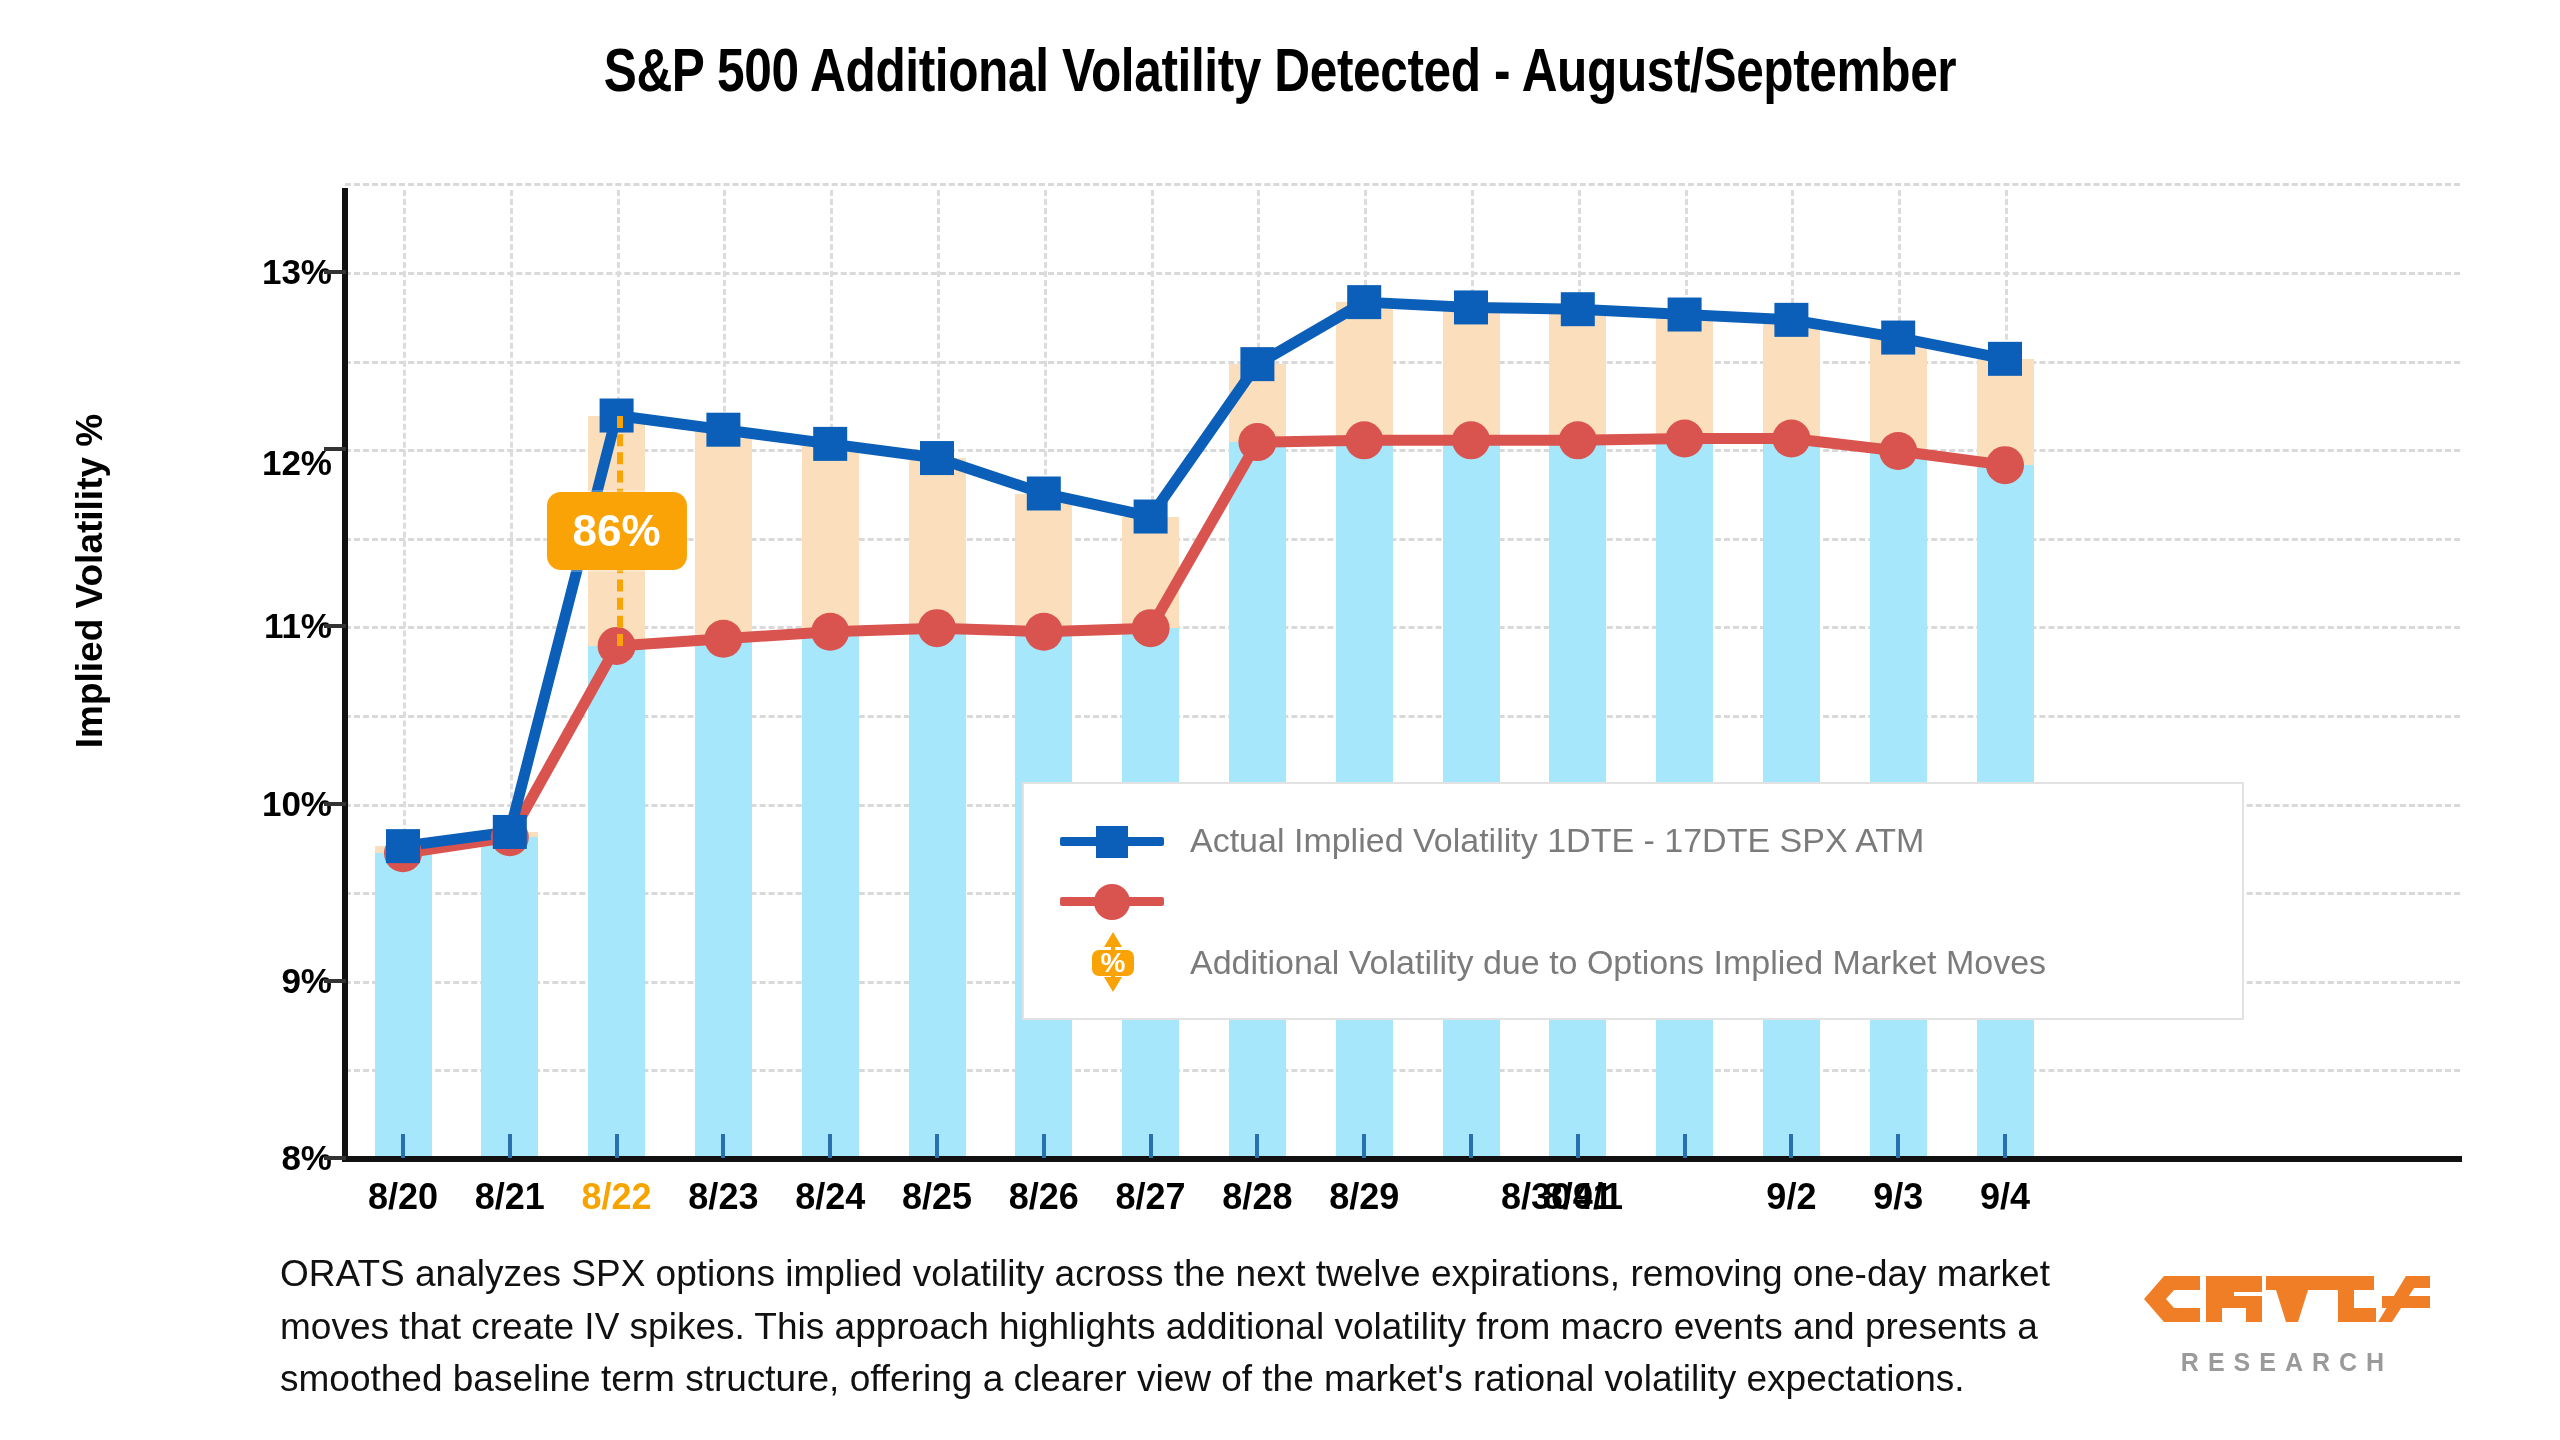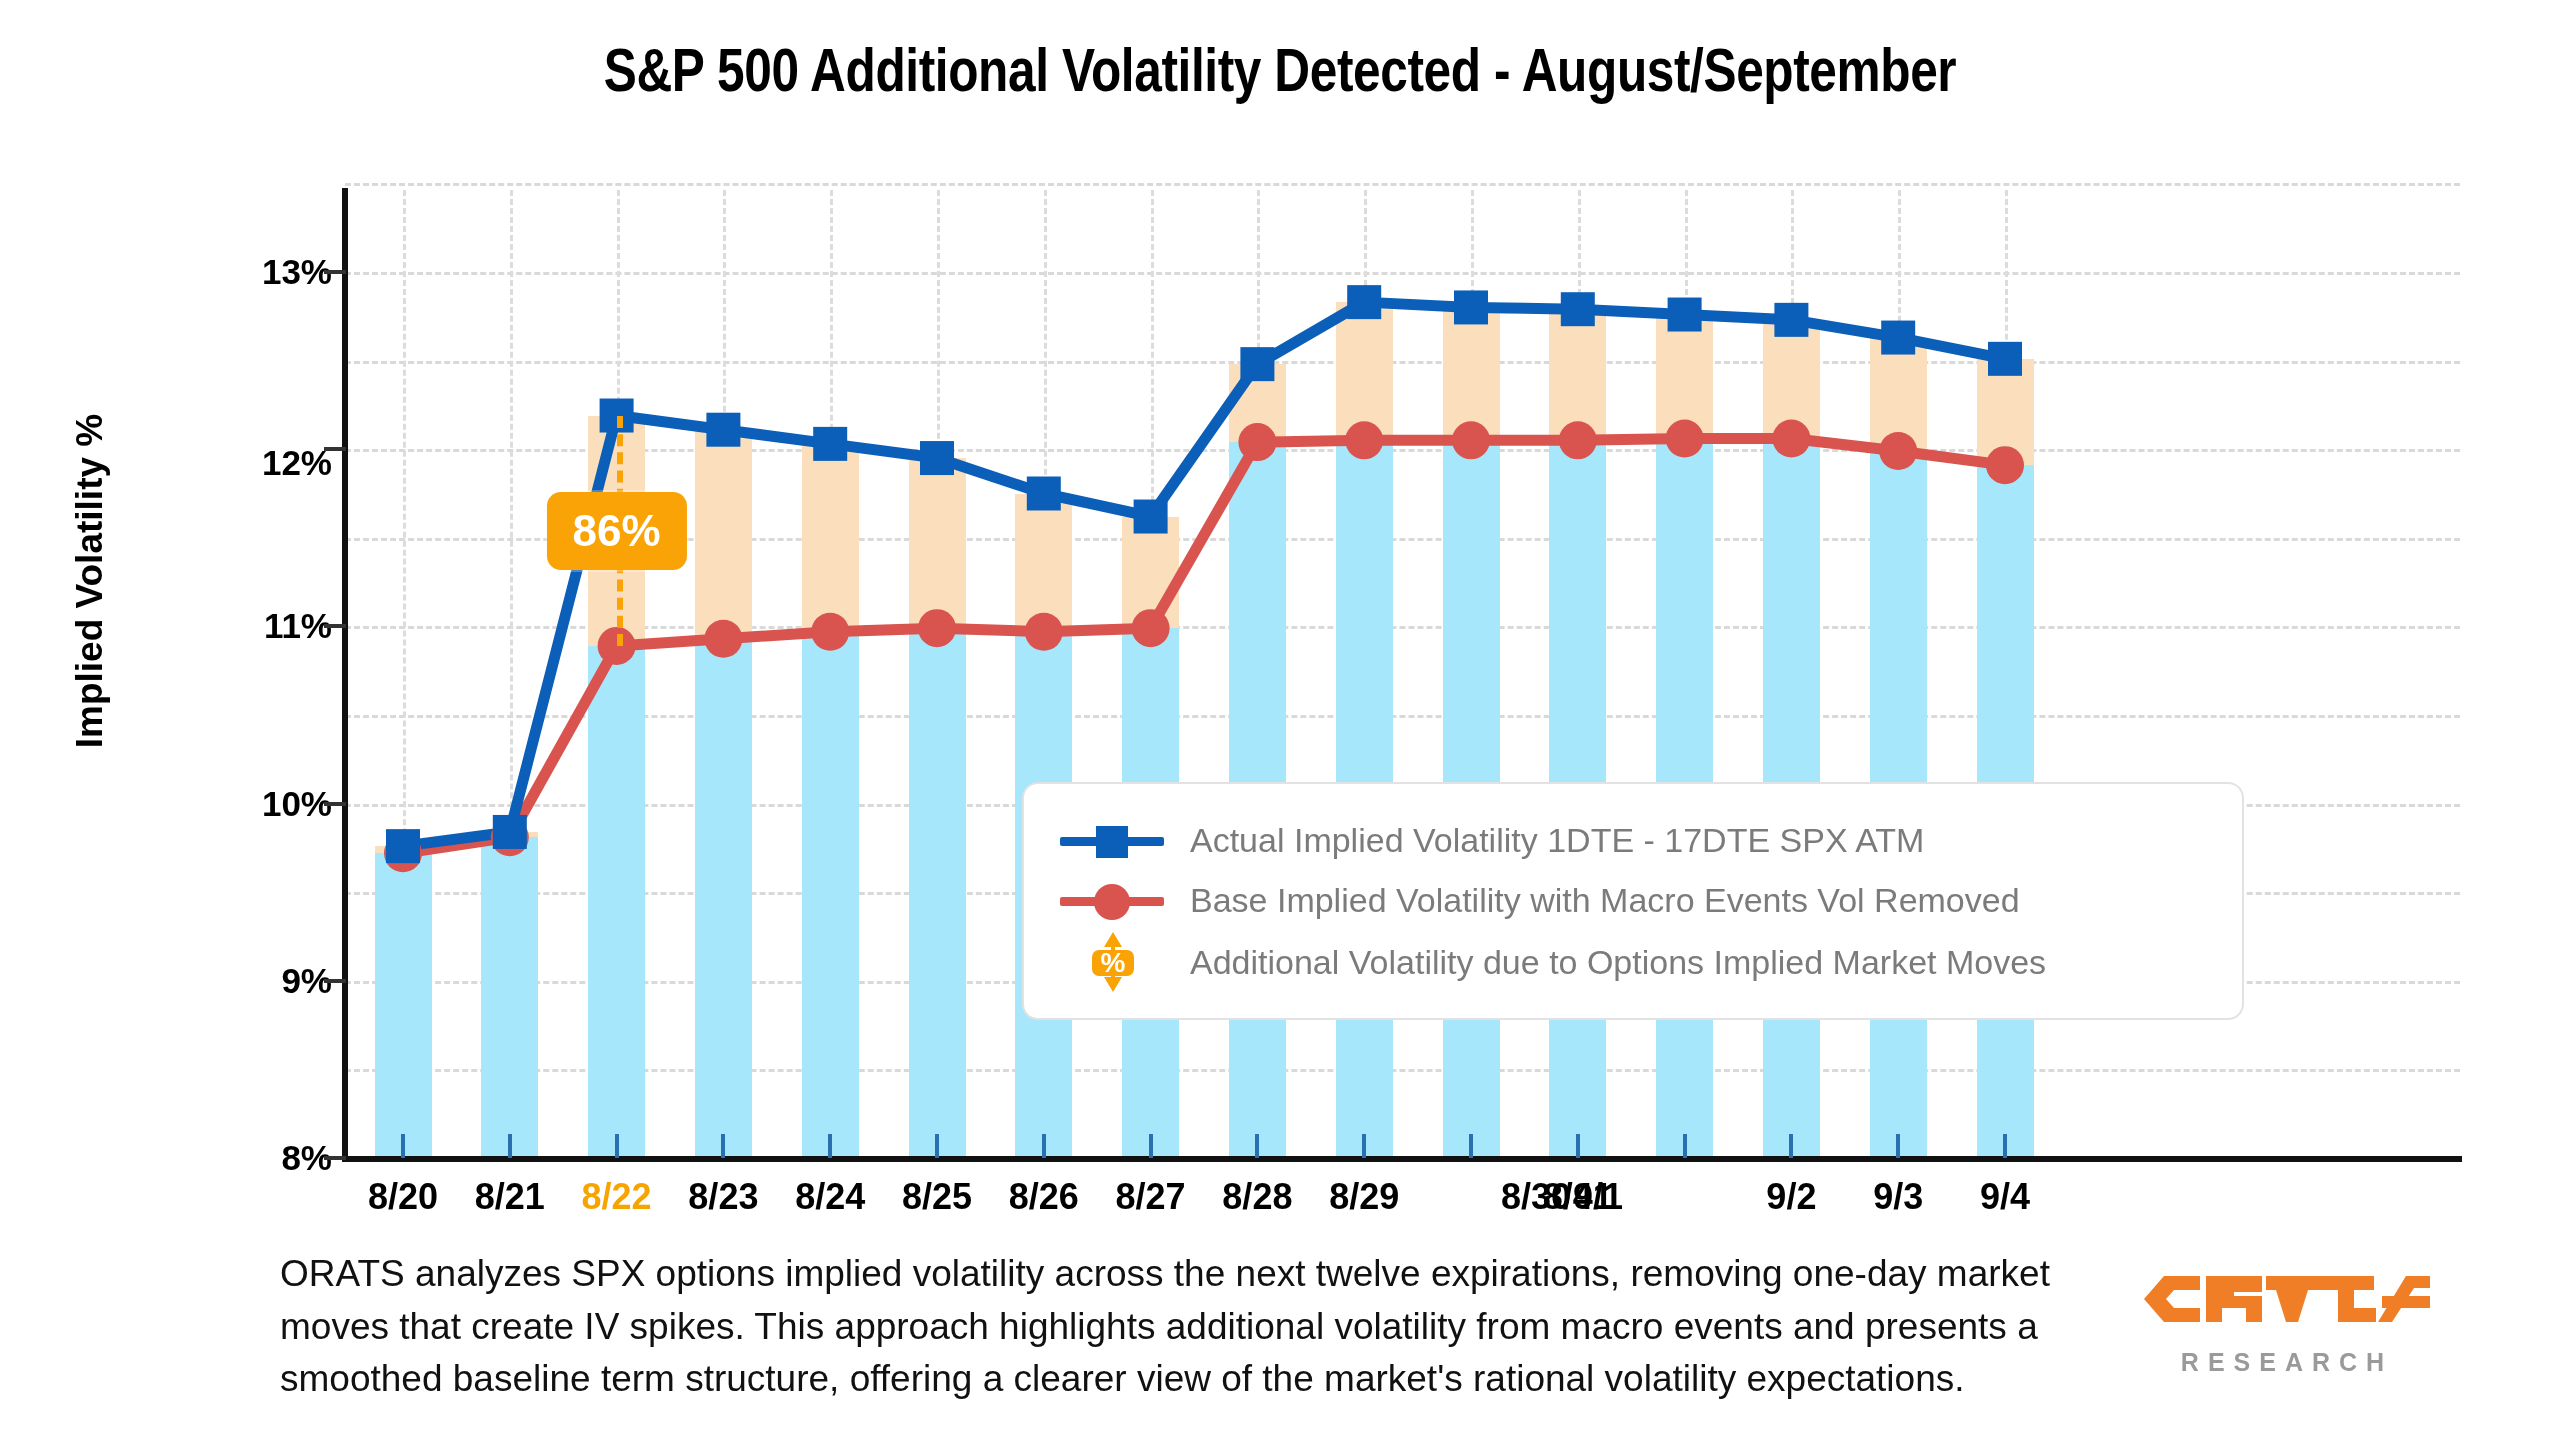--- a/index.html
+++ b/index.html
@@ -110,21 +110,21 @@
     white-space:nowrap;
     box-shadow:0 0 0 2px rgba(255,255,255,0.25);
   }
   
   #legend{
     position:absolute;
     left:1022px;top:782px;
     width:1222px;height:238px;
     background:#ffffff;
     border:2px solid #e2e2e2;
-    border-radius:16px;
+    border-radius:0;
     padding:0;
     box-sizing:border-box;
   }
   .legend-row{
     position:absolute;
     display:flex;align-items:center;
     left:28px;
     height:60px;
   }
   .legend-key{
@@ -350,21 +350,20 @@
         <span class="lk-sq" style="background:#0B5FB8;"></span>
       </span>
       <span class="legend-text">Actual Implied Volatility 1DTE - 17DTE  SPX  ATM</span>
     </div>
 
     <div class="legend-row" style="top:86px;">
       <span class="legend-key">
         <span class="lk-line" style="background:#D9534F;"></span>
         <span class="lk-ci" style="background:#D9534F;"></span>
       </span>
-      <span class="legend-text">Base Implied Volatility with Macro Events Vol Removed</span>
     </div>
 
     <div class="legend-row" style="top:148px;">
       <span class="legend-key">
         <svg width="120" height="60" viewBox="0 0 120 60">
           <polygon points="61,0 70,15 52,15" fill="#FAA307"></polygon>
           <rect x="59" y="12" width="4" height="10" fill="#FAA307"></rect>
           <rect x="40" y="18" width="42" height="26" rx="7" fill="#FAA307"></rect>
           <text x="61" y="40" font-family="Liberation Sans, sans-serif" font-size="28" font-weight="bold" fill="#ffffff" text-anchor="middle">%</text>
           <rect x="59" y="40" width="4" height="10" fill="#FAA307"></rect>

